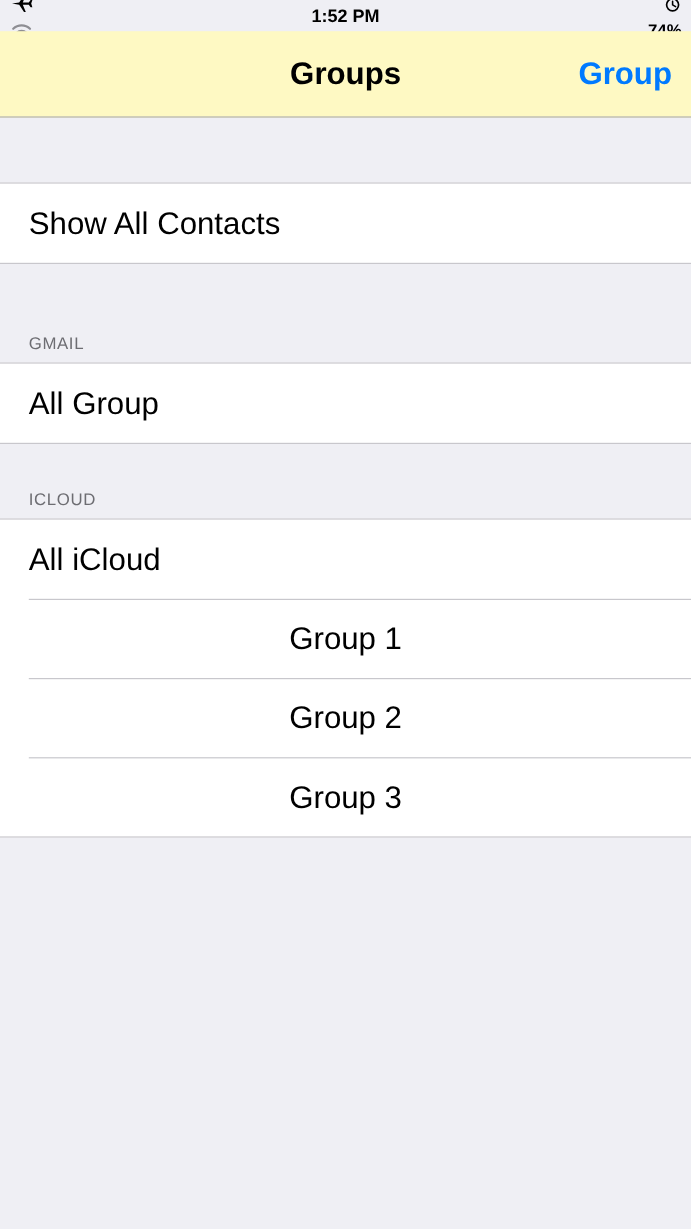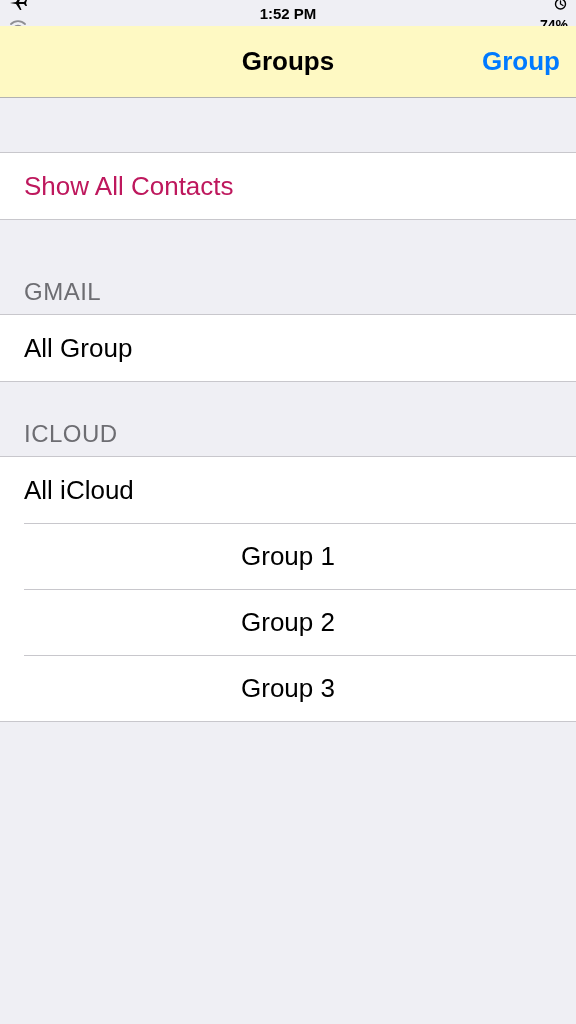--- a/index.html
+++ b/index.html
@@ -57,24 +57,24 @@
     }
     .cell {
       height: 66px;
       padding: 0 24px;
       display: flex;
       align-items: center;
       font-size: 26px;
       font-weight: 400;
     }
     .cell + .cell { border-top: 1px solid #c8c7cc; margin-left:24px; padding-left:0;justify-content:center; }
-    .cell.link { color: #be185d; }
+    .cell.link { color: #000000; }
     .section-header {
       padding: 38px 24px 8px 24px;
-      font-size: 24px;
+      font-size: 14px;
       letter-spacing: 0.5px;
       color: #6d6d72;
       text-transform: uppercase;
     }
     .section-header.first { padding-top: 58px; }
     svg { display: block; }
     .battery {
       display: inline-flex;
       align-items: center;
       gap: 1px;

